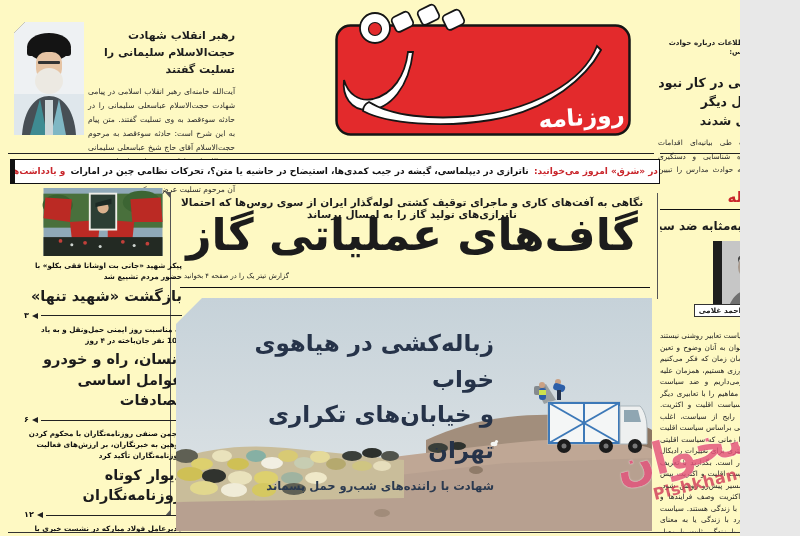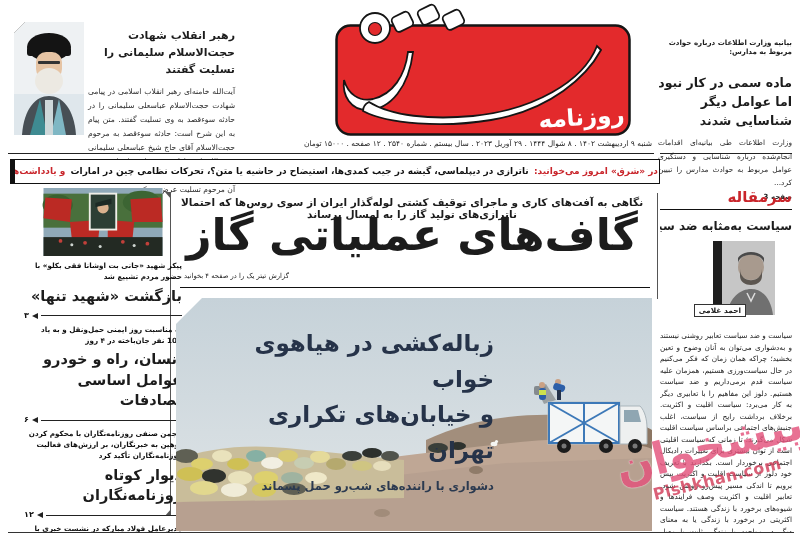--- a/index.html
+++ b/index.html
@@ -1,16 +1,16 @@
 <!DOCTYPE html>
 <html lang="fa"><head>
 <meta charset="utf-8">
 <style>
   html,body{margin:0;padding:0;background:#e8e8e8;}
-  .page{position:relative;width:800px;height:536px;background:#ffffff;overflow:hidden;
+  .page{position:relative;width:740px;height:536px;background:#fef9c3;overflow:hidden;
         font-family:"DejaVu Sans",sans-serif;direction:rtl;color:#1c1c1c;}
 
   
   .leader-photo{position:absolute;left:14px;top:22px;width:70px;height:113px;
     clip-path:polygon(11px 0,100% 0,100% 100%,0 100%,0 11px);}
   .tl-article{position:absolute;left:88px;top:27px;width:147px;}
   .tl-headline{font-size:11px;font-weight:bold;line-height:1.55;text-align:right;}
   .tl-body{margin-top:7px;font-size:7.6px;line-height:1.85;text-align:justify;color:#2a2a2a;}
   .tl-pageref{font-size:7.4px;font-weight:bold;margin-top:3px;text-align:left;}
 
@@ -123,21 +123,20 @@
         <rect x="84" y="-17" width="19" height="16" rx="4" transform="rotate(-26 93 -9)"></rect>
         <rect x="109" y="-12" width="19" height="16" rx="4" transform="rotate(-26 118 -4)"></rect>
       </g>
       <circle cx="40" cy="4" r="15" fill="#ffffff" stroke="#151515" stroke-width="1.8"></circle>
       <circle cx="40" cy="5" r="6.5" fill="#e32a2c" stroke="#151515" stroke-width="1.2"></circle>
       <path d="M 78,28 C 74,62 56,86 32,86 C 16,86 7,72 9,56 C 13,70 24,78 38,75 C 58,70 70,52 73,28 Z" fill="#ffffff" stroke="#151515" stroke-width="1.8"></path>
       <path d="M 262,22 C 248,58 198,86 138,92 C 96,96 56,92 34,78 C 30,80 28,83 28,87 C 52,100 108,104 156,96 C 216,86 252,52 266,26 Z" fill="#ffffff" stroke="#151515" stroke-width="1.8"></path>
       <text x="247" y="101" text-anchor="middle" font-family="DejaVu Sans, sans-serif" font-size="23" font-weight="bold" fill="#ffffff" transform="rotate(-4 247 101)">روزنامه</text>
     </svg>
   </div>
-  <div class="dateline">شنبه ۹ اردیبهشت ۱۴۰۲ . ۸ شوال ۱۴۴۴ . ۲۹ آوریل ۲۰۲۳ . سال بیستم . شماره ۲۵۴۰ . ۱۲ صفحه . ۱۵۰۰۰ تومان</div>
 
   <div class="tr-article">
     <div class="tr-kicker">بیانیه وزارت اطلاعات درباره حوادث مربوط به مدارس:</div>
     <div class="tr-headline">ماده سمی در کار نبود اما عوامل دیگر شناسایی شدند</div>
     <div class="tr-body">وزارت اطلاعات طی بیانیه‌ای اقدامات انجام‌شده درباره شناسایی و دستگیری عوامل مربوط به حوادث مدارس را تبیین کرد...</div>
     <div class="tr-pageref">صفحه 3</div>
   </div>
 
   <div class="rule-h1"></div>
   <div class="rule-h2"></div>
@@ -295,21 +294,21 @@
           <rect x="-9" y="0" width="7" height="5" fill="#cde24e"></rect>
           <circle cx="10" cy="-8" r="3" fill="#caa184"></circle>
           <rect x="5" y="-6" width="12" height="7" rx="3" transform="rotate(18 11 -2)" fill="#2d5fa8"></rect>
           <rect x="9" y="0" width="4" height="10" fill="#24324a"></rect>
         </g>
       </g>
     </svg>
     <div class="mp-headline">
       <div>زباله‌کشی در هیاهوی خواب</div>
       <div>و خیابان‌های تکراری تهران</div>
-      <div class="mp-sub">دشواری با راننده‌های شب‌رو حمل پسماند</div>
+      <div class="mp-sub">شهادت با راننده‌های شب‌رو حمل پسماند</div>
     </div>
   </div>
 
   <div class="editorial">
     <div class="ed-label">سرمقاله</div>
     <div class="ed-rule"></div>
     <div class="ed-headline">سیاست به‌مثابه ضد سیاست</div>
     <div class="ed-photo-row">
       <div class="ed-photo">
         <svg width="62" height="74" viewBox="0 0 62 74">

